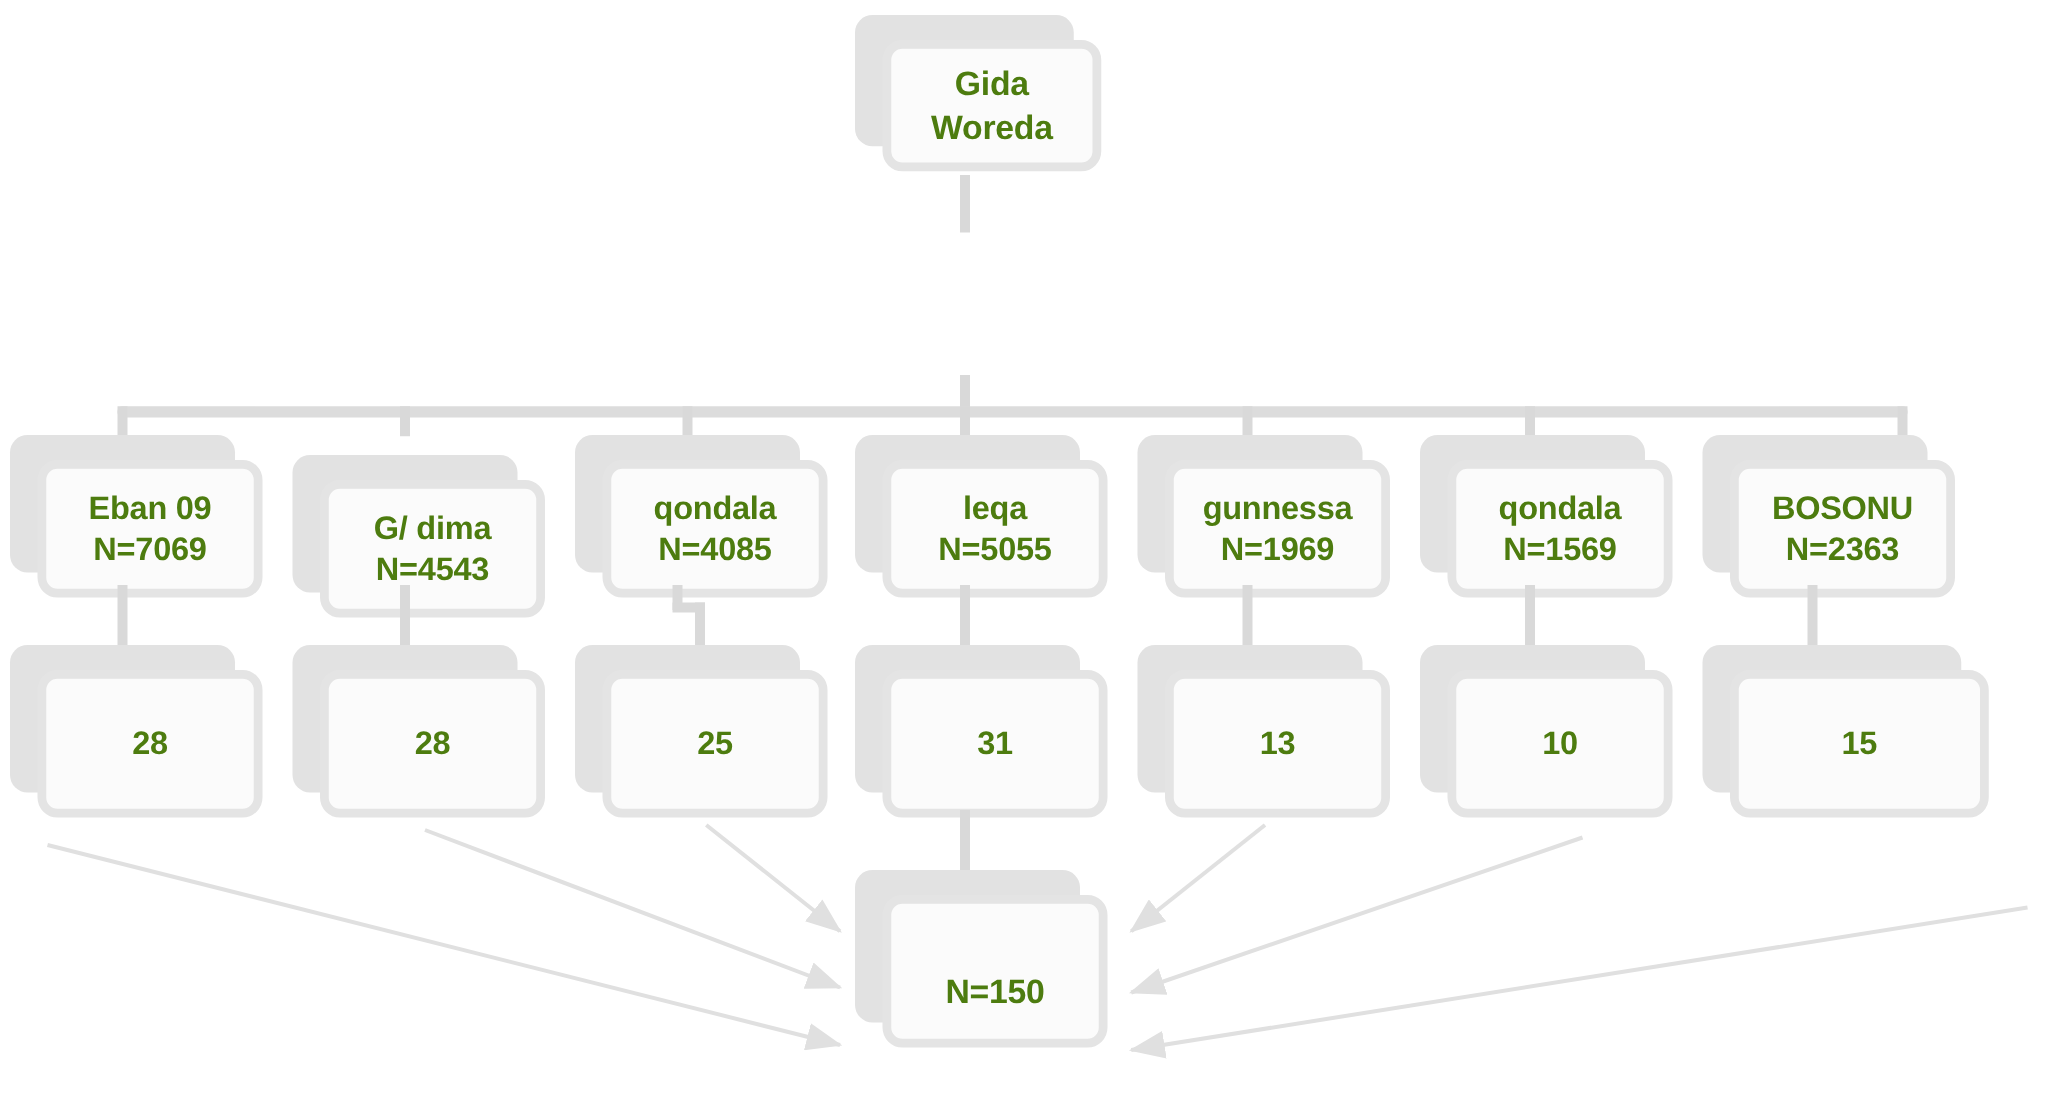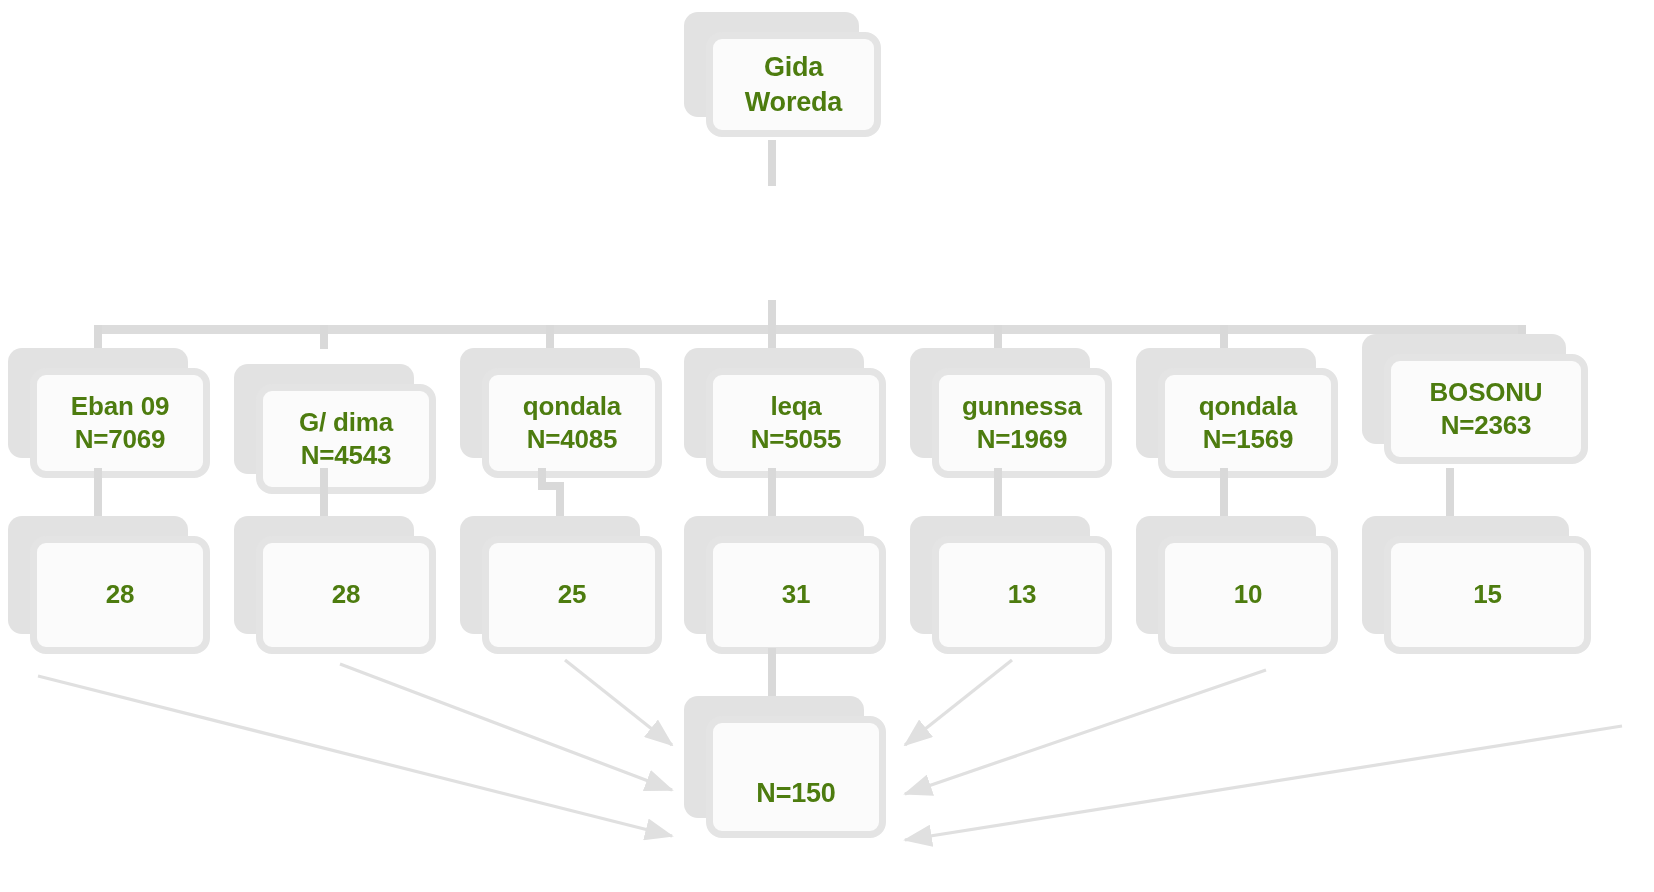--- a/index.html
+++ b/index.html
@@ -180,21 +180,21 @@
   <div class="node kebele" style="left:1136px; top:348px; width:180px; height:110px;">
     <div class="plate"></div>
     <div class="card">
       <div class="label">
         <div>qondala</div>
         <div>N=1569</div>
       </div>
     </div>
   </div>
 
-  <div class="node kebele" style="left:1362px; top:334px; width:180px; height:110px;padding-left:24px;">
+  <div class="node kebele" style="left:1362px; top:348px; width:180px; height:110px;">
     <div class="plate"></div>
     <div class="card">
       <div class="label">
         <div>BOSONU</div>
         <div>N=2363</div>
       </div>
     </div>
   </div>
 
   <div class="vline" style="left:94px; top:468px; width:8px; height:48px;"></div>

